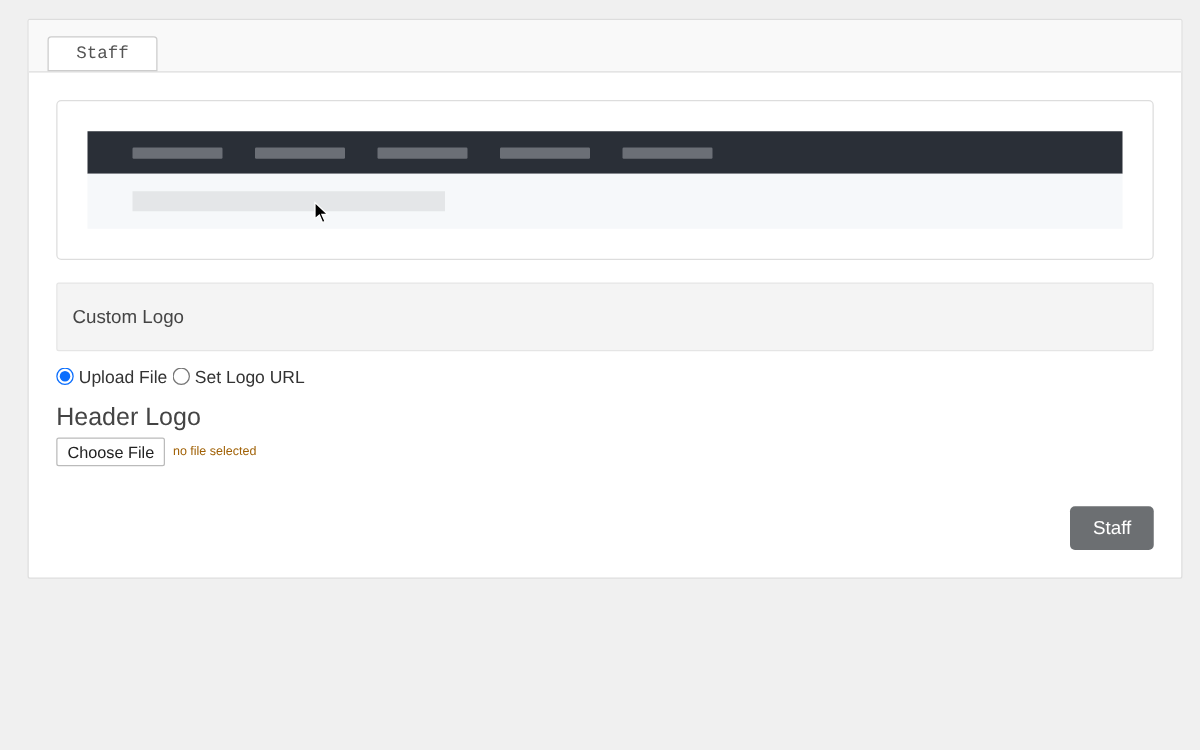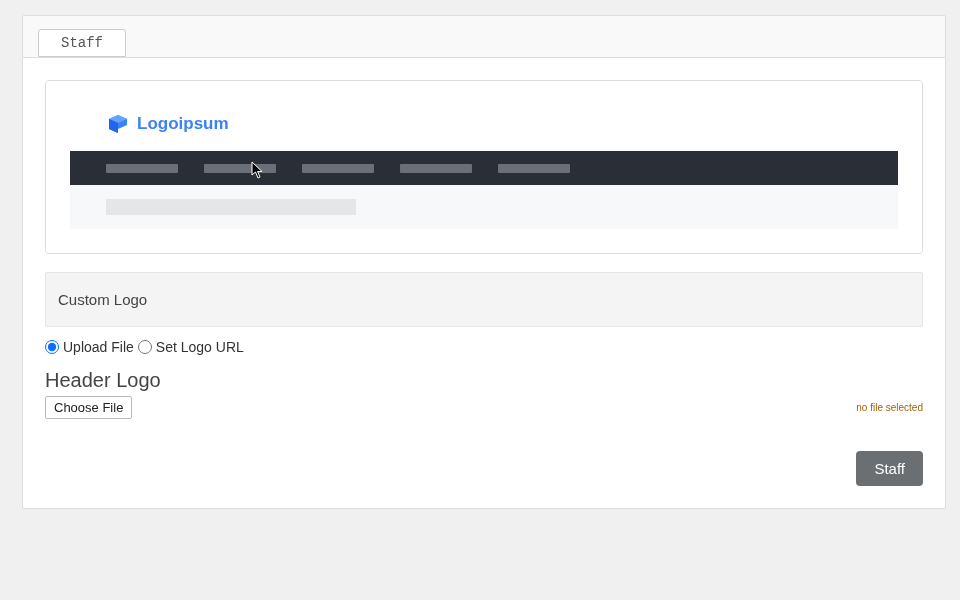--- a/index.html
+++ b/index.html
@@ -151,21 +151,20 @@
     .field-label {
       display: block;
       margin: 6px 0 4px 0;
       font-size: 20px;
       color: #444;
     }
     .file-row {
       display: flex;
       align-items: center;
       gap: 6px;
-      justify-content: space-between;
     }
     .btn-choose {
       border: 1px solid #bbb;
       background: #fff;
       padding: 3px 8px;
       font-size: 13px;
       border-radius: 2px;
       cursor: pointer;
       color: #222;
     }
@@ -205,32 +204,20 @@
 <div class="outer">
   <div class="panel">
 
     <div class="tabs-bar">
       <div class="tab inactive">Staff</div>
     </div>
 
     <div class="panel-body">
 
       <div class="preview-card">
-        <div class="preview-logo-row">
-          <span class="logo-wrap">
-            <span class="logo-glyph">
-              <svg viewBox="0 0 26 26" width="26" height="26">
-                <path d="M4 18 L4 8 L13 4 L22 8 L22 14 L13 18 L13 22 L4 18 Z" fill="#3b82f6"></path>
-                <path d="M13 4 L22 8 L13 12 L4 8 Z" fill="#60a5fa"></path>
-                <path d="M4 8 L13 12 L13 22 L4 18 Z" fill="#2563eb"></path>
-              </svg>
-            </span>
-            <span>Logoipsum</span>
-          </span>
-        </div>
         <div class="preview-navbar">
           <div class="nav-dash"></div>
           <div class="nav-dash"></div>
           <div class="nav-dash"></div>
           <div class="nav-dash"></div>
           <div class="nav-dash"></div>
         </div>
         <div class="preview-sub">
           <div class="sub-dash"></div>
         </div>

